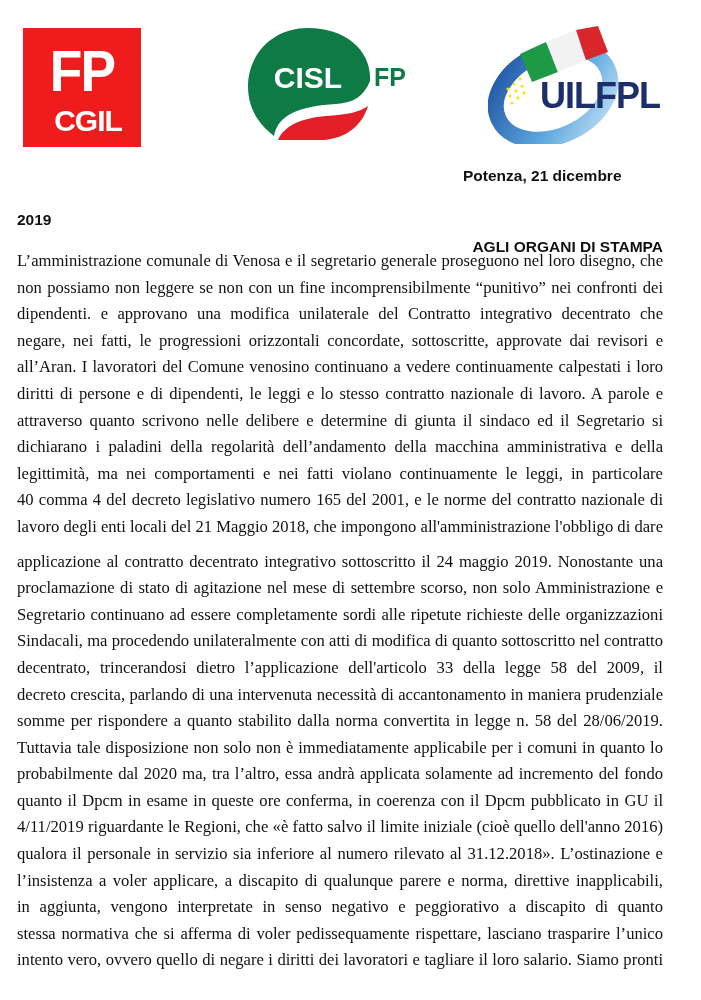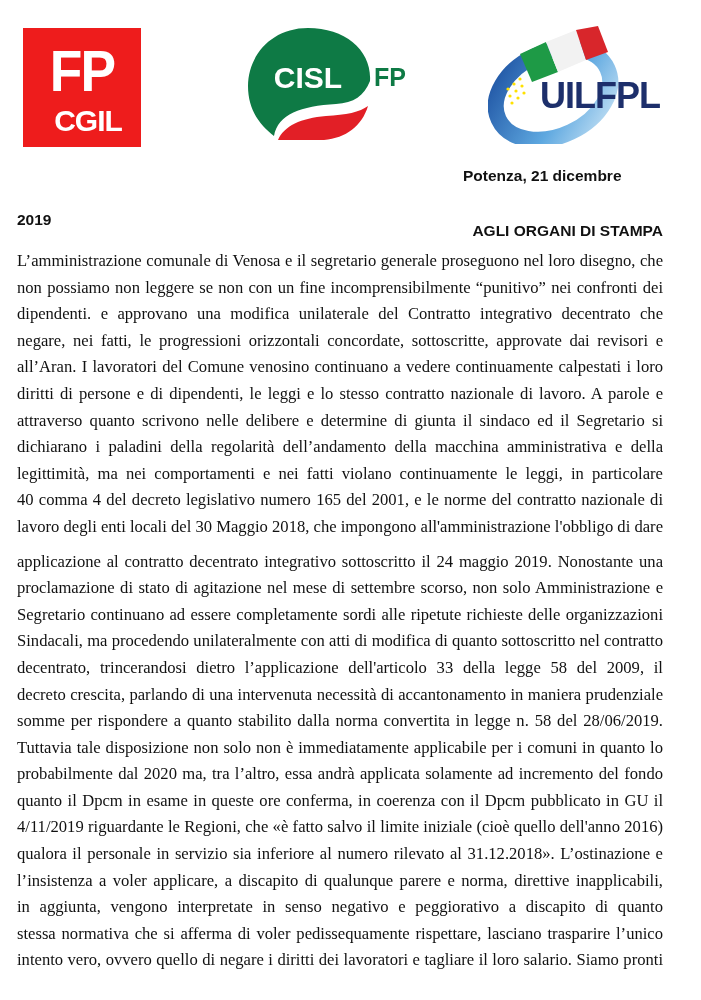--- a/index.html
+++ b/index.html
@@ -12,21 +12,21 @@
       letter-spacing: -2px; line-height: 58px; transform: scaleX(0.92); }
     #logo-cgil .cgil { position: absolute; left: 12px; right: 0; top: 78px; text-align: center;
       font-family: "Liberation Sans", sans-serif; font-weight: bold; font-size: 30px; color: #fff;
       line-height: 30px; letter-spacing: -1px; }
     #logo-cisl { left: 246px; top: 26px; width: 175px; height: 118px; }
     #logo-uil { left: 488px; top: 24px; width: 196px; height: 120px; }
     .hdr { position: absolute; font-family: "Liberation Sans", sans-serif; font-weight: bold;
       font-size: 15.5px; color: #111; white-space: nowrap; }
     #date-line1 { left: 463px; top: 167px; }
     #date-line2 { left: 17px; top: 195px; margin-top: 16px; }
-    #recipient { right: 38px; top: 222px; }
+    #recipient { right: 38px; top: 238px; }
     #body-text { position: absolute; left: 17px; top: 248px; width: 646px;
       font-family: "Liberation Serif", serif; font-size: 16.6px; line-height: 26.6px;
       text-align: justify; color: #111; }
     .line { display: block; text-align: justify; text-align-last: justify; white-space: nowrap; height: 26.6px; }
   </style>
 </head>
 <body>
 
 <div class="logos">
   <div class="logo" id="logo-cgil">
@@ -76,21 +76,21 @@
     <div class="line" style="white-space: normal; overflow: hidden;">L’amministrazione comunale di Venosa e il segretario generale proseguono nel loro disegno, che noi</div>
     <div class="line" style="white-space: normal; overflow: hidden;">non possiamo non leggere se non con un fine incomprensibilmente “punitivo” nei confronti dei</div>
     <div class="line" style="white-space: normal; overflow: hidden;">dipendenti. e approvano una modifica unilaterale del Contratto integrativo decentrato che continua a</div>
     <div class="line" style="white-space: normal; overflow: hidden;">negare, nei fatti, le progressioni orizzontali concordate, sottoscritte, approvate dai revisori e inviate</div>
     <div class="line" style="white-space: normal; overflow: hidden;">all’Aran. I lavoratori del Comune venosino continuano a vedere continuamente calpestati i loro</div>
     <div class="line" style="white-space: normal; overflow: hidden;">diritti di persone e di dipendenti, le leggi e lo stesso contratto nazionale di lavoro. A parole e</div>
     <div class="line" style="white-space: normal; overflow: hidden;">attraverso quanto scrivono nelle delibere e determine di giunta il sindaco ed il Segretario si</div>
     <div class="line" style="white-space: normal; overflow: hidden;">dichiarano i paladini della regolarità dell’andamento della macchina amministrativa e della</div>
     <div class="line" style="white-space: normal; overflow: hidden;">legittimità, ma nei comportamenti e nei fatti violano continuamente le leggi, in particolare l'articolo</div>
     <div class="line" style="white-space: normal; overflow: hidden;">40 comma 4 del decreto legislativo numero 165 del 2001, e le norme del contratto nazionale di</div>
-    <div class="line" style="white-space: normal; overflow: hidden;">lavoro degli enti locali del 30 Maggio 2018, che impongono all'amministrazione l'obbligo di dare</div>
+    <div class="line" style="white-space: normal; overflow: hidden;">lavoro degli enti locali del 21 Maggio 2018, che impongono all'amministrazione l'obbligo di dare</div>
     <div class="line" style="white-space: normal; overflow: hidden; margin-top: 8px;">applicazione al contratto decentrato integrativo sottoscritto il 24 maggio 2019. Nonostante una</div>
     <div class="line" style="white-space: normal; overflow: hidden;">proclamazione di stato di agitazione nel mese di settembre scorso, non solo Amministrazione e</div>
     <div class="line" style="white-space: normal; overflow: hidden;">Segretario continuano ad essere completamente sordi alle ripetute richieste delle organizzazioni</div>
     <div class="line" style="white-space: normal; overflow: hidden;">Sindacali, ma procedendo unilateralmente con atti di modifica di quanto sottoscritto nel contratto</div>
     <div class="line" style="white-space: normal; overflow: hidden;">decentrato, trincerandosi dietro l’applicazione dell'articolo 33 della legge 58 del 2009, il cosiddetto</div>
     <div class="line" style="white-space: normal; overflow: hidden;">decreto crescita, parlando di una intervenuta necessità di accantonamento in maniera prudenziale di</div>
     <div class="line" style="white-space: normal; overflow: hidden;">somme per rispondere a quanto stabilito dalla norma convertita in legge n. 58 del 28/06/2019.</div>
     <div class="line" style="white-space: normal; overflow: hidden;">Tuttavia tale disposizione non solo non è immediatamente applicabile per i comuni in quanto lo sarà</div>
     <div class="line" style="white-space: normal; overflow: hidden;">probabilmente dal 2020 ma, tra l’altro, essa andrà applicata solamente ad incremento del fondo in</div>
     <div class="line" style="white-space: normal; overflow: hidden;">quanto il Dpcm in esame in queste ore conferma, in coerenza con il Dpcm pubblicato in GU il</div>

